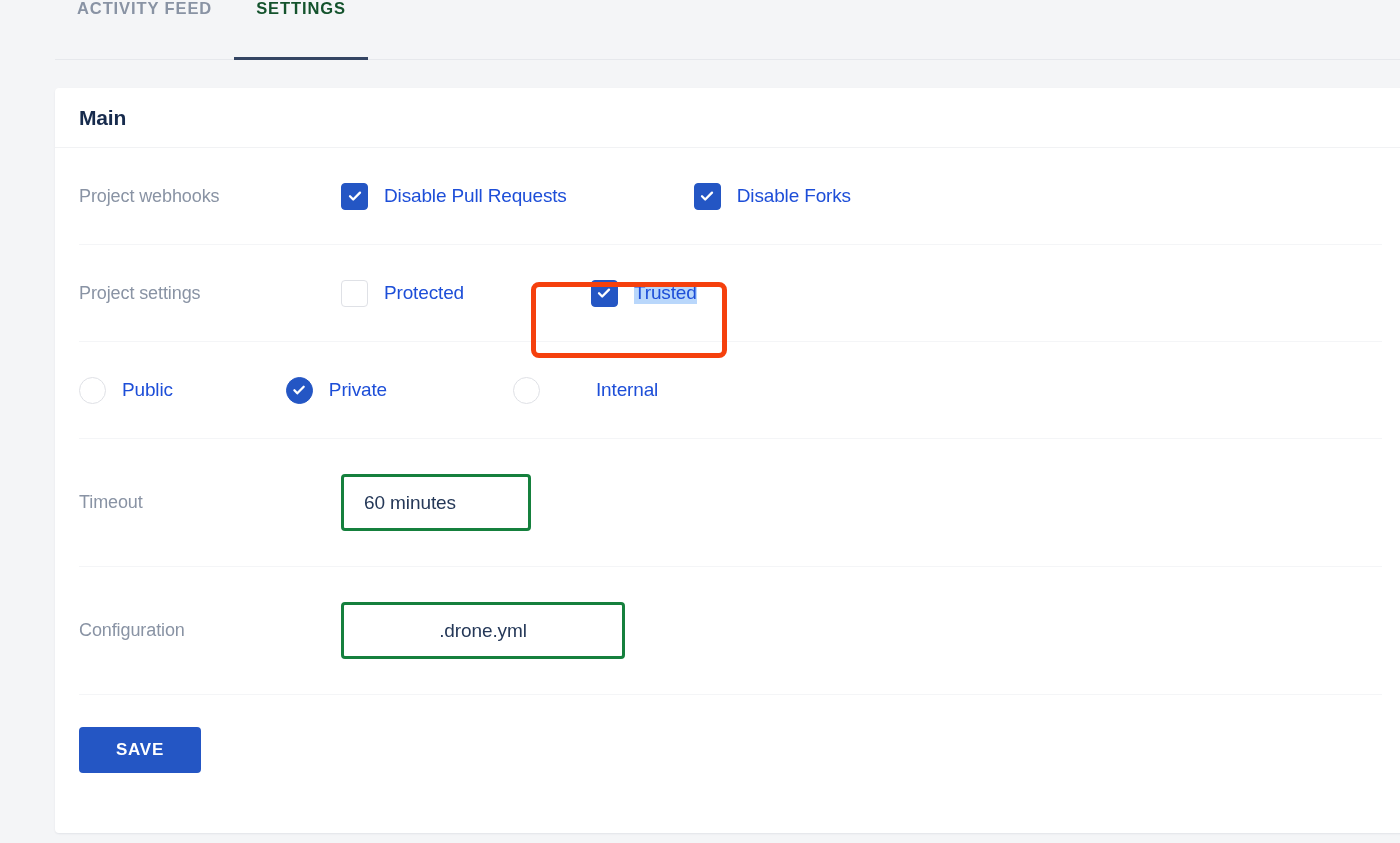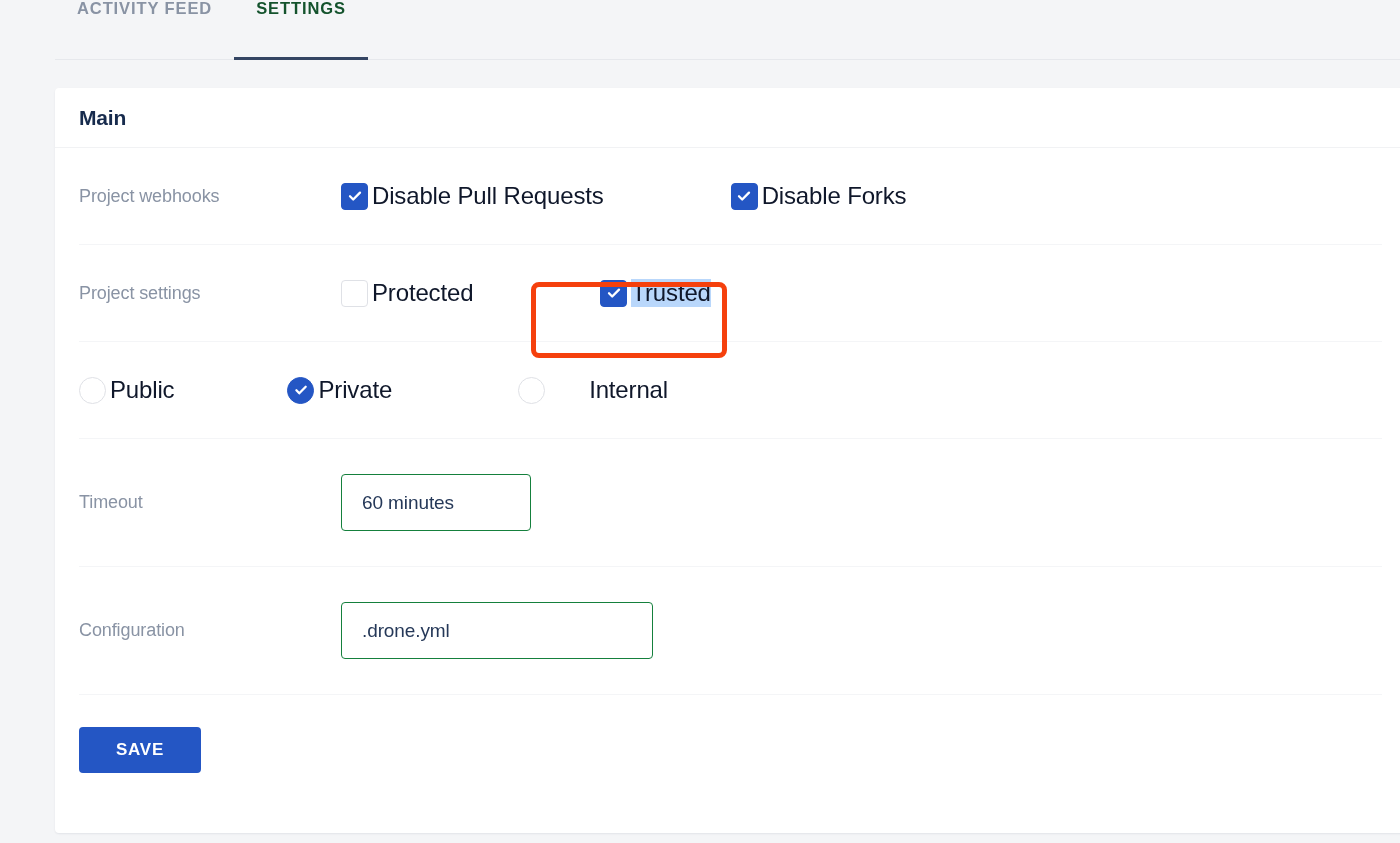--- a/index.html
+++ b/index.html
@@ -138,23 +138,23 @@
     background: #ffffff;
     border: 1.5px solid #dfe1e6;
   }
   .checkbox.checked {
     background: #2456c4;
     border-color: #2456c4;
   }
   .checkbox svg { display: block; }
 
   .ctrl-label {
-    font-size: 24px;
-    color: #0f172a;
-    margin-left: 4px;
+    font-size: 19px;
+    color: #1d4ed8;
+    margin-left: 16px;
     letter-spacing: -0.15px;
     white-space: nowrap;
   }
   .ctrl-label.selected {
     background: #b9d7fb;
   }
 
   
   .radio {
     width: 27px;
@@ -173,32 +173,32 @@
   }
 
   
   .gap-wide   { margin-left: 103px; padding-left: 24px; }
   .gap-radio1 { margin-left: 113px; }
   .gap-radio2 { margin-left: 126px; gap: 40px; }
 
   
   .text-input {
     height: 57px;
-    border: 1px solid #15803d;
+    border: 3px solid #15803d;
     border-radius: 4px;
     background: #ffffff;
     font-family: "Liberation Sans", sans-serif;
     font-size: 19px;
     color: #253858;
     padding: 0 20px;
     outline: none;
     letter-spacing: -0.1px;
   }
   .input-timeout { width: 190px; }
-  .input-config  { width: 312px; }
+  .input-config  { width: 284px; text-align: center; }
 
   
   .save-btn {
     background: #2456c4;
     color: #ffffff;
     border: none;
     border-radius: 4px;
     font-family: "Liberation Sans", sans-serif;
     font-size: 17px;
     font-weight: bold;

